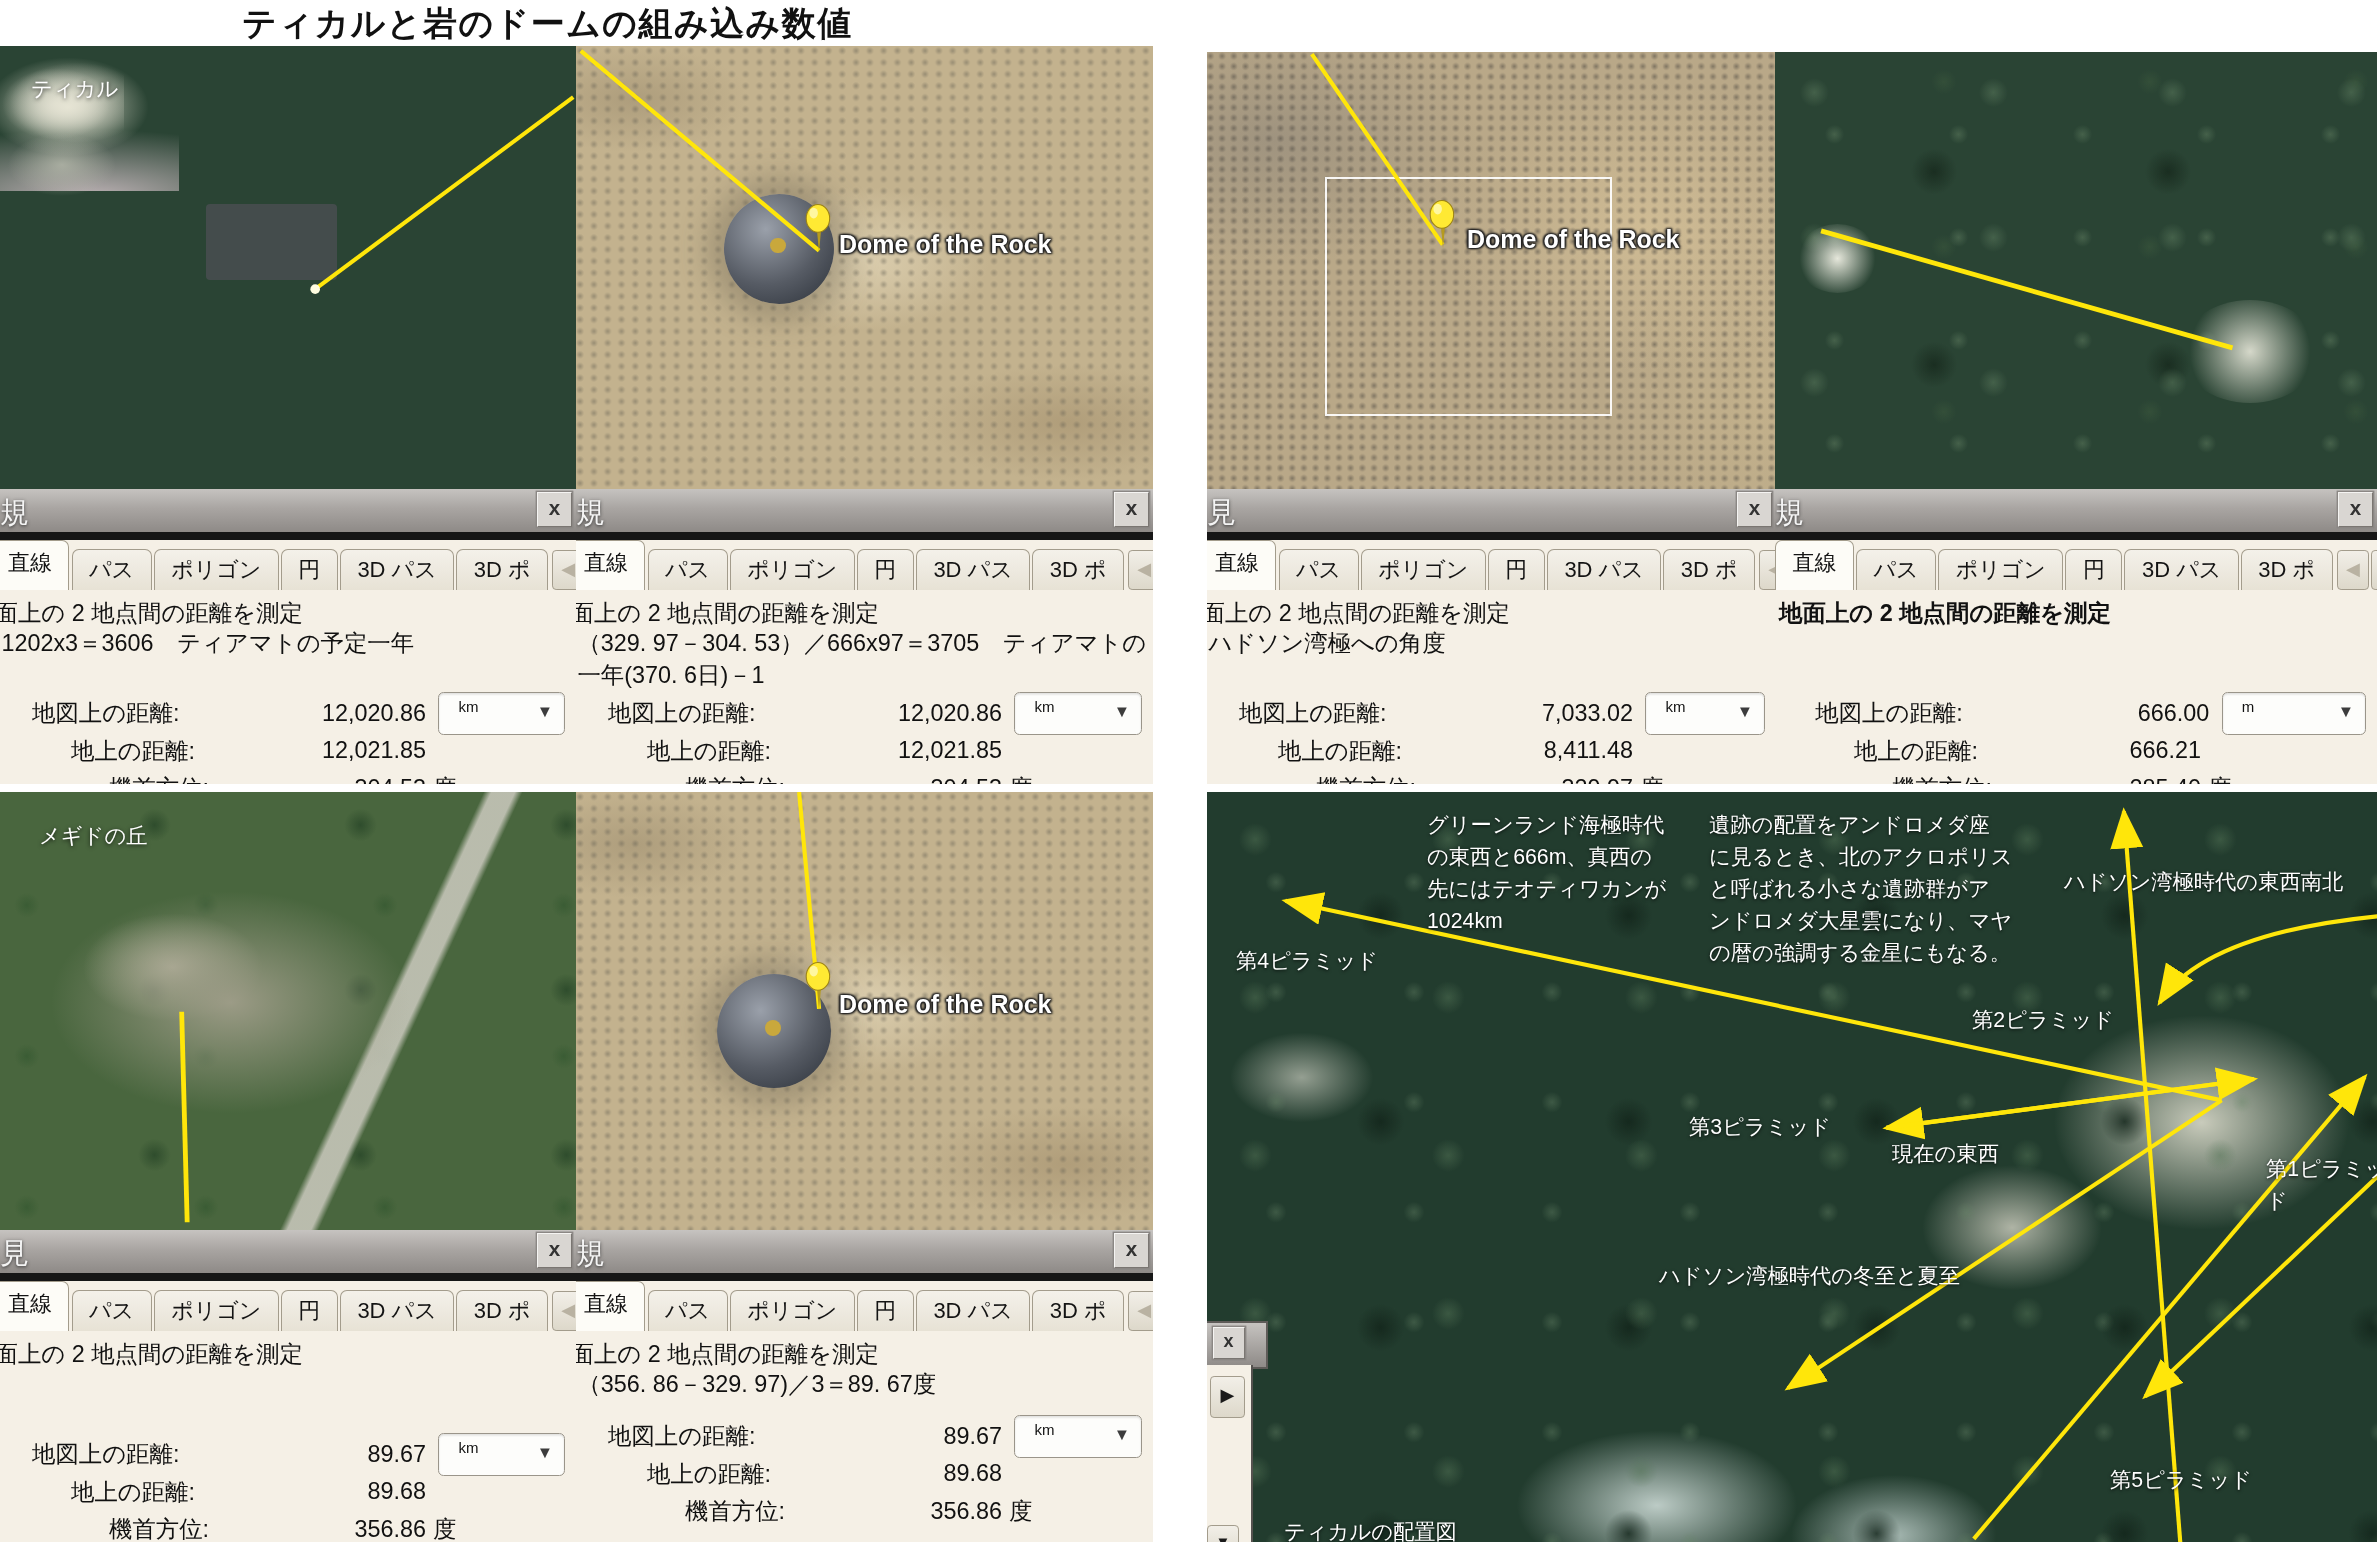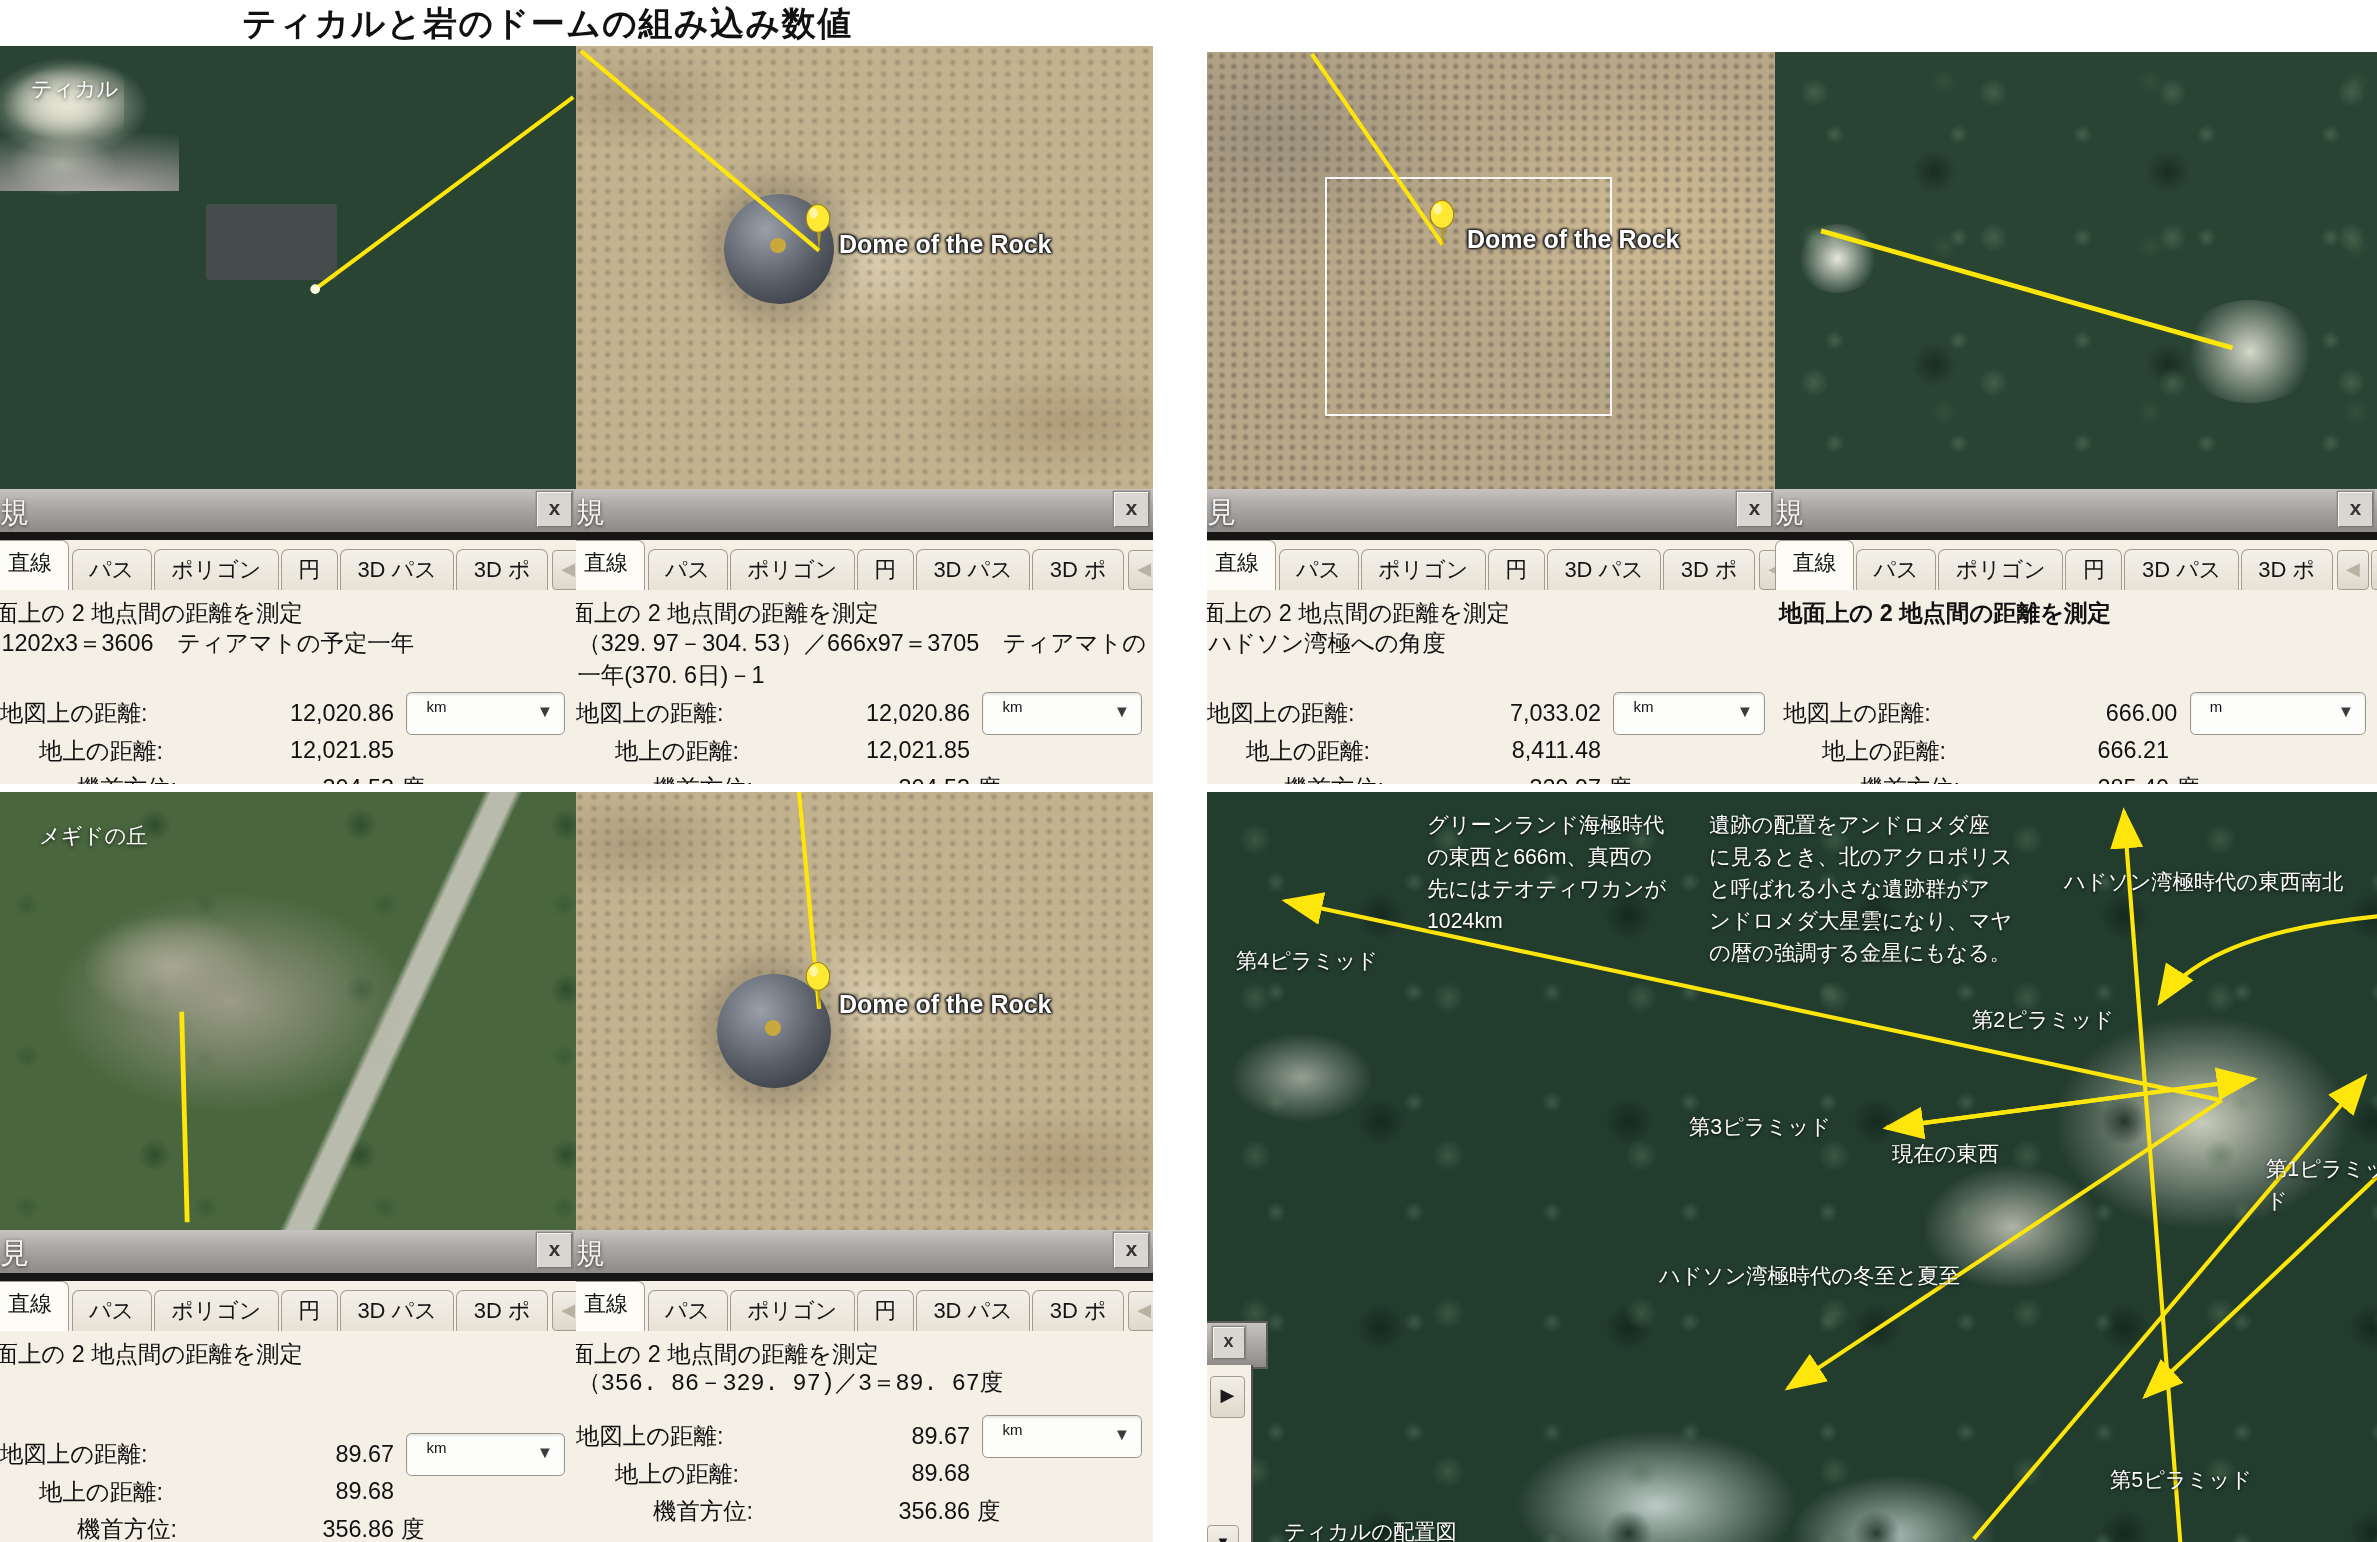--- a/index.html
+++ b/index.html
@@ -90,22 +90,22 @@
        border-radius:6.9px 6.9px 0 0;font-size:22px;line-height:39px;color:#141414;text-align:center;}
   .tab.active{background:#fdfcf7;height:50px;line-height:44px;font-weight:normal;}
   .arrowbtn{box-sizing:border-box;flex:0 0 auto;width:32px;height:40px;margin-left:2.1px;
        background:linear-gradient(#f2efe8,#ddd8ca);border:1.4px solid #a39c8c;border-radius:4.1px;
        font-size:18px;line-height:37px;text-align:center;color:#1a1a1a;}
   .arrowbtn.dim{color:#b9b2a2;}
   .content{padding:6.9px 0 0 0;}
   .mhead{font-size:23.4px;margin-left:-5.5px;height:30px;}
   .mhead.full{margin-left:4.1px;font-weight:bold;}
   .note{font-size:23.4px;margin-left:1.4px;height:66px;line-height:32px;}
-  .note.short{height:48px;font-family:Liberation Mono, monospace;}
-  .frow{display:flex;align-items:center;height:34px;margin-top:3.4px;font-size:23.4px;}
+  .note.short{height:48px;}
+  .frow{display:flex;align-items:center;height:34px;margin-top:3.4px;font-size:23.4px;margin-left:32px;}
   .flabel{width:237px;white-space:nowrap;}
   .ind1{padding-left:39px;box-sizing:border-box;}
   .ind2{padding-left:77px;box-sizing:border-box;}
   .fval{width:157px;text-align:right;white-space:nowrap;}
   .degunit{margin-left:6.9px;}
   .dd{position:relative;flex:1;height:41px;margin:0 11px 0 12.4px;background:#fdfdfb;
       border:1.4px solid #9a958a;border-radius:5.5px;box-shadow:inset 0 1.4px 2.1px rgba(0,0,0,.12);}
   .dd .ddval{position:absolute;left:19px;top:5.5px;font-size:15px;}
   .dd .caret{position:absolute;right:11px;top:9.6px;font-size:16.5px;color:#3c3c3c;}
   

